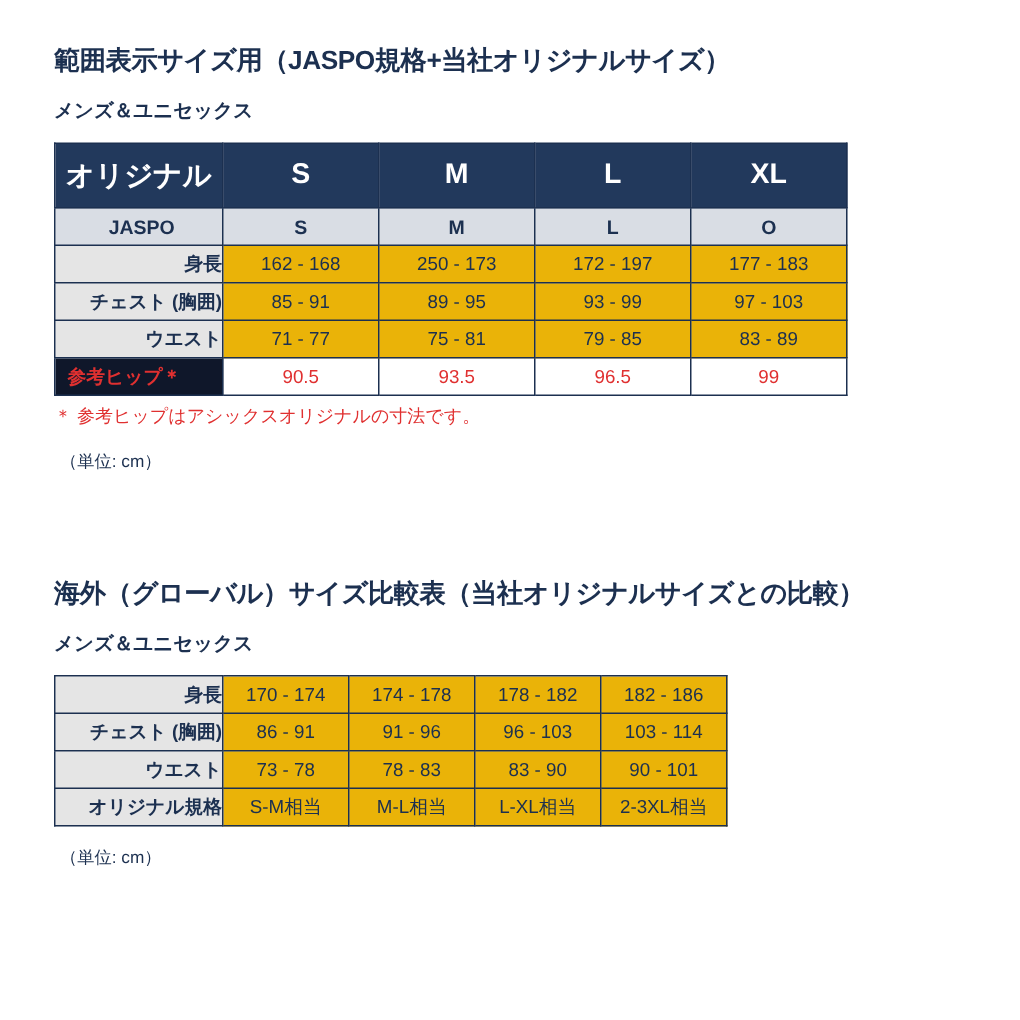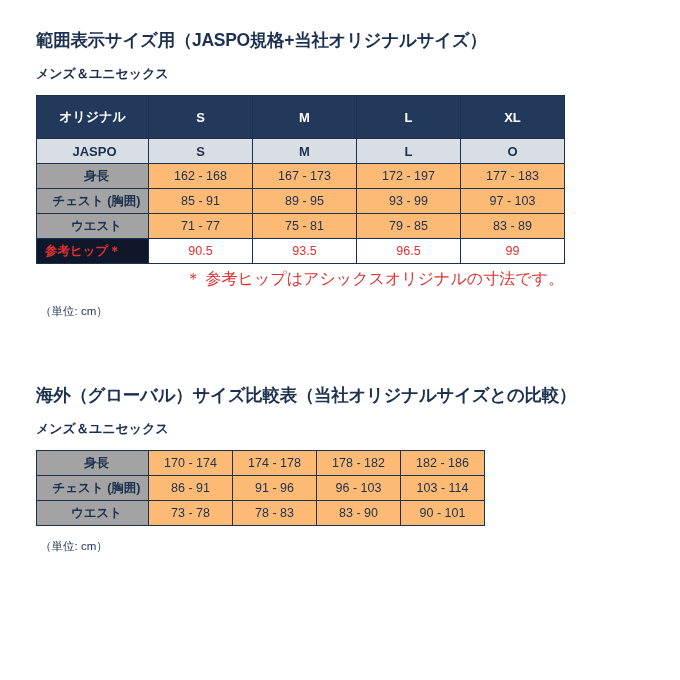--- a/index.html
+++ b/index.html
@@ -64,63 +64,63 @@
   }
 
   
   .hdr-cell {
     background: #22395c;
     color: #ffffff;
     font-weight: bold;
     font-size: 13.5px;
   }
   .hdr-cell.big {
-    font-size: 13px;
+    font-size: 19px;
   }
   .hdr-row-1 td { height: 42px; }
 
   
   .lbl-cell {
-    background: #a3a3a3;
+    background: #e5e5e5;
     font-weight: bold;
     font-size: 12.5px;
-    text-align: center;
+    text-align: right;
     padding-left: 8px;
   }
   .jaspo-row td {
     background: #d9dde4;
     font-weight: bold;
     font-size: 13px;
   }
   .jaspo-row td.lbl-cell {
     text-align: center;
     padding-left: 4px;
   }
 
   .val-cell {
-    background: #fdba74;
+    background: #eab308;
     font-size: 12.5px;
   }
 
   .hip-label {
     color: #e03030;
     background: #0f172a;
     font-weight: bold;
     text-align: left;
     padding-left: 8px;
   }
   .hip-val {
     color: #e03030;
     background: #ffffff;
   }
 
   .note-red {
     color: #e03030;
-    font-size: 16px;
-    text-align: right;
+    font-size: 12px;
+    text-align: left;
     width: 528px;
     margin-top: 5px;
   }
   .unit-note {
     font-size: 11.5px;
     color: #1c3050;
     margin-top: 14px;
     padding-left: 4px;
   }
   .unit-note-2 {
@@ -165,21 +165,21 @@
           <td class="lbl-cell">JASPO</td>
           <td>S</td>
           <td>M</td>
           <td>L</td>
           <td>O</td>
         </tr>
 
         <tr>
           <td class="lbl-cell">身長</td>
           <td class="val-cell">162 - 168</td>
-          <td class="val-cell">167 - 173</td>
+          <td class="val-cell">250 - 173</td>
           <td class="val-cell">172 - 197</td>
           <td class="val-cell">177 - 183</td>
         </tr>
         <tr>
           <td class="lbl-cell">チェスト (胸囲)</td>
           <td class="val-cell">85 - 91</td>
           <td class="val-cell">89 - 95</td>
           <td class="val-cell">93 - 99</td>
           <td class="val-cell">97 - 103</td>
         </tr>
@@ -231,19 +231,26 @@
           <td class="val-cell">96 - 103</td>
           <td class="val-cell">103 - 114</td>
         </tr>
         <tr>
           <td class="lbl-cell">ウエスト</td>
           <td class="val-cell">73 - 78</td>
           <td class="val-cell">78 - 83</td>
           <td class="val-cell">83 - 90</td>
           <td class="val-cell">90 - 101</td>
         </tr>
+        <tr>
+          <td class="lbl-cell">オリジナル規格</td>
+          <td class="val-cell">S-M相当</td>
+          <td class="val-cell">M-L相当</td>
+          <td class="val-cell">L-XL相当</td>
+          <td class="val-cell">2-3XL相当</td>
+        </tr>
       </tbody>
     </table>
 
     <div class="unit-note-2">（単位: cm）</div>
   </div>
 
 </div>
 
 </body></html>

